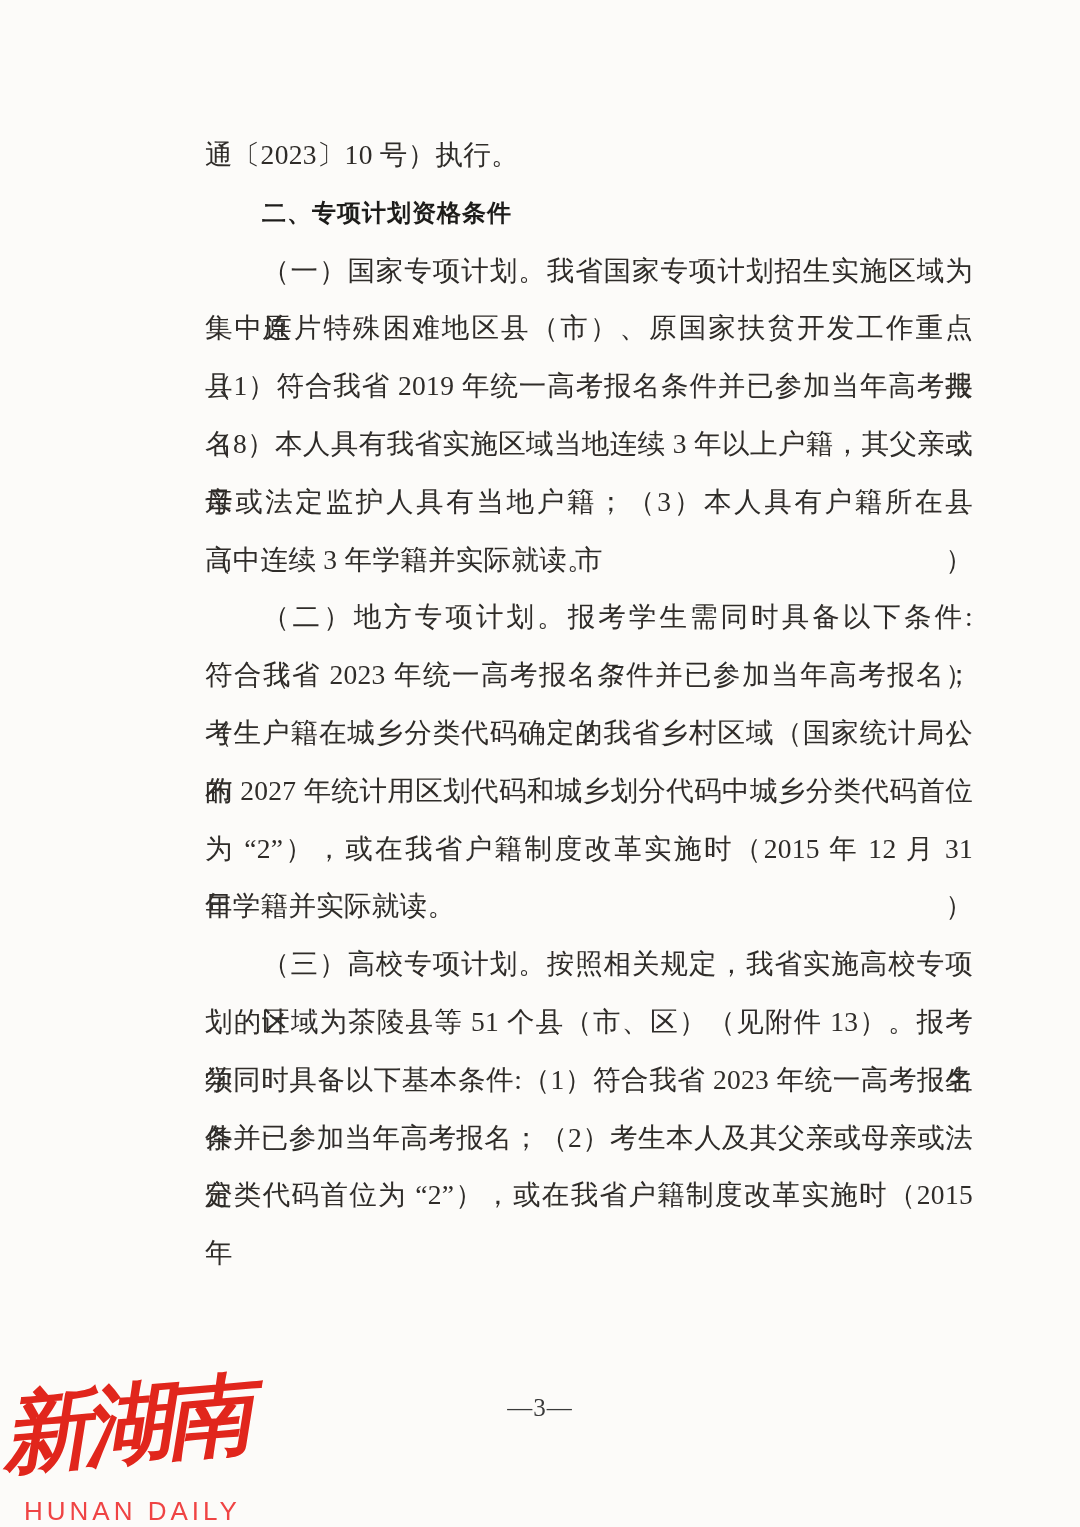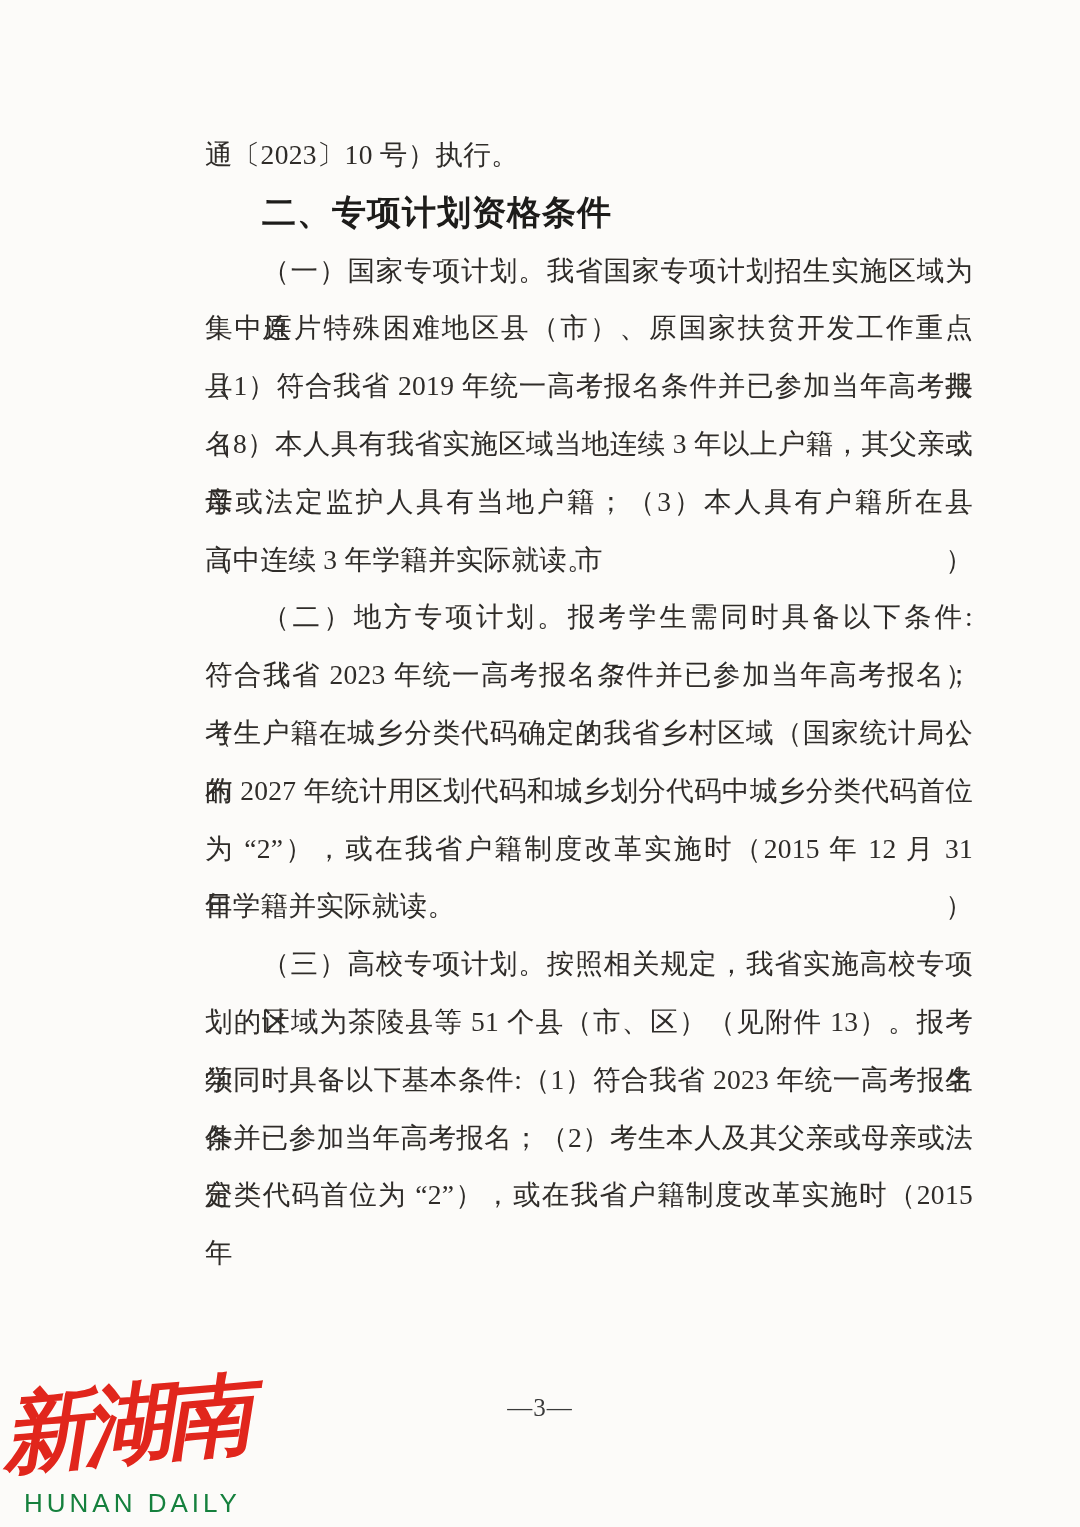--- a/index.html
+++ b/index.html
@@ -30,21 +30,21 @@
   .line.fill {
     text-align: justify;
     text-align-last: justify;
   }
   .line.indent {
     padding-left: 57px;
   }
   .line.heading {
     font-family: Liberation Sans, sans-serif;
     font-weight: bold;
-    font-size: 34px;
+    font-size: 24px;
     color: #1d1c1a;
     letter-spacing: 1px;
   }
   .footer-page-num {
     position: absolute;
     top: 1394px;
     left: 0;
     width: 1080px;
     text-align: center;
     font-size: 25px;
@@ -66,23 +66,23 @@
     letter-spacing: -6px;
     color: #e1261c;
     transform: rotate(-5deg);
     transform-origin: left bottom;
     white-space: nowrap;
   }
   .logo-en {
     font-family: "Liberation Sans", "DejaVu Sans", sans-serif;
     font-size: 26px;
     letter-spacing: 4px;
-    color: #15803d;
+    color: #ef4444;
     padding-left: 18px;
-    margin-top: 2px;
+    margin-top: 10px;
     white-space: nowrap;
   }
 </style>
 </head>
 <body>
 
 <div class="page">
 
   <div class="content">
     <p class="line">通〔2023〕10 号）执行。</p>

